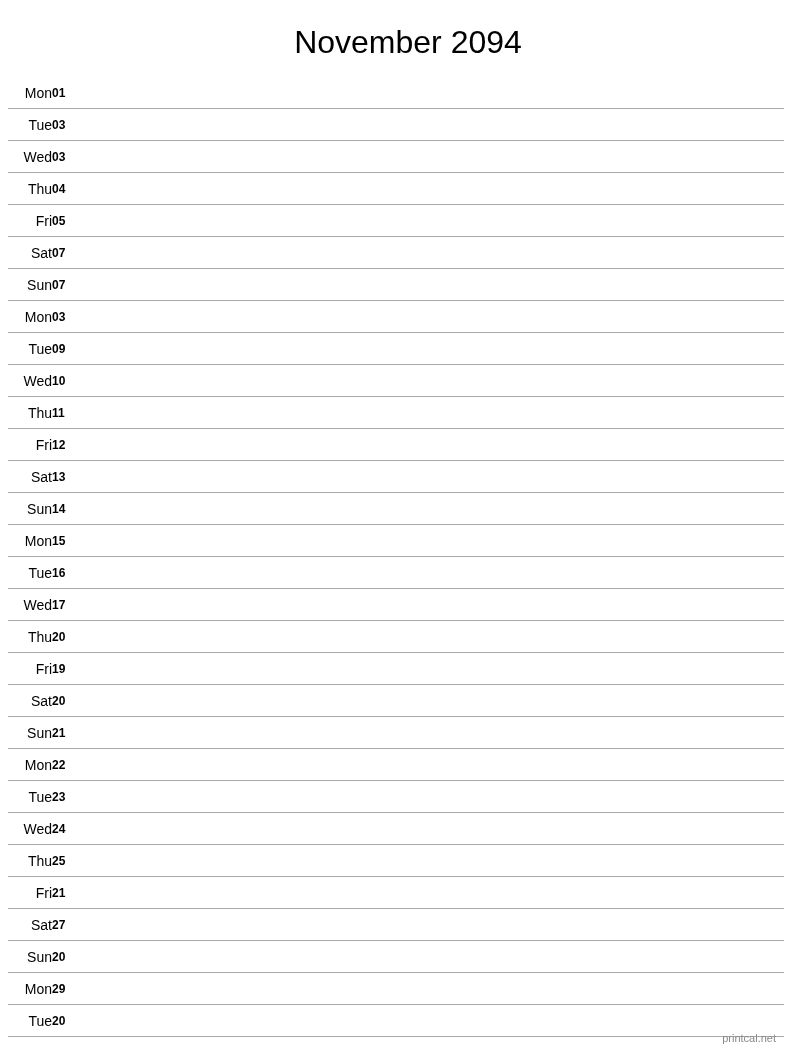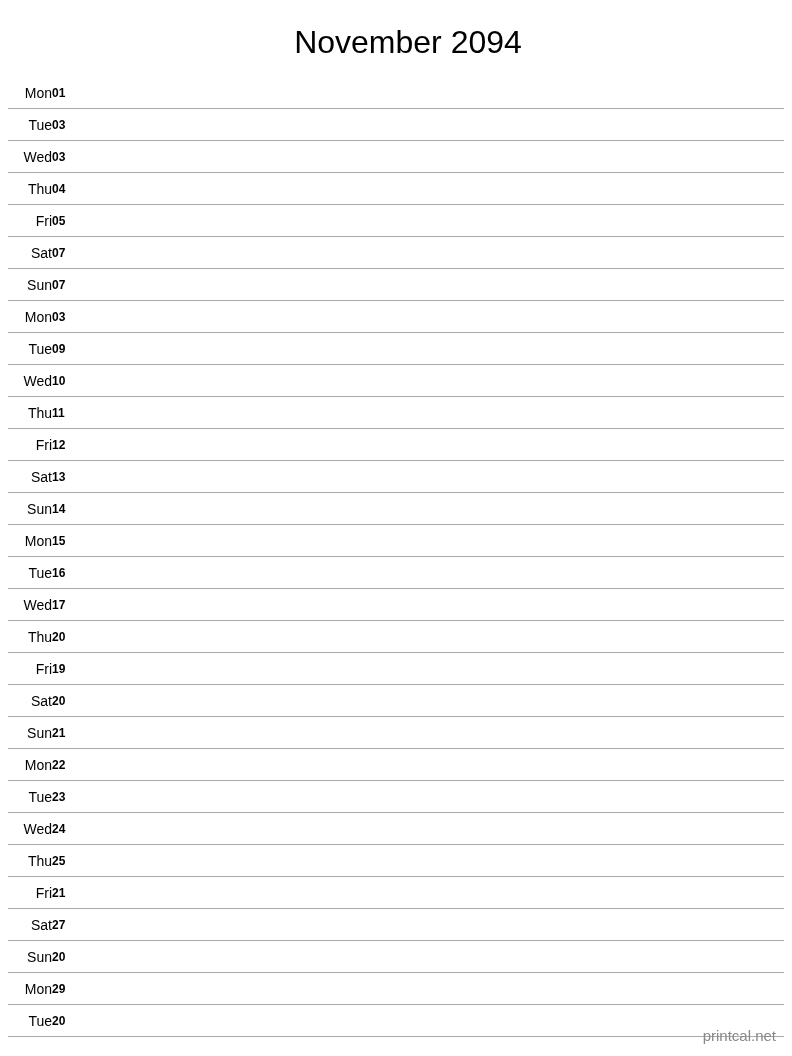--- a/index.html
+++ b/index.html
@@ -59,21 +59,21 @@
     .day-line {
       flex: 1;
       height: 1px;
       
     }
 
     .watermark {
       position: absolute;
       bottom: 12px;
       right: 16px;
-      font-size: 15px;
+      font-size: 11px;
       color: #888;
     }
   </style>
 </head>
 <body>
 
 <h1 class="page-title">November 2094</h1>
 
 <div class="calendar-grid">
 <div class="calendar-row">

